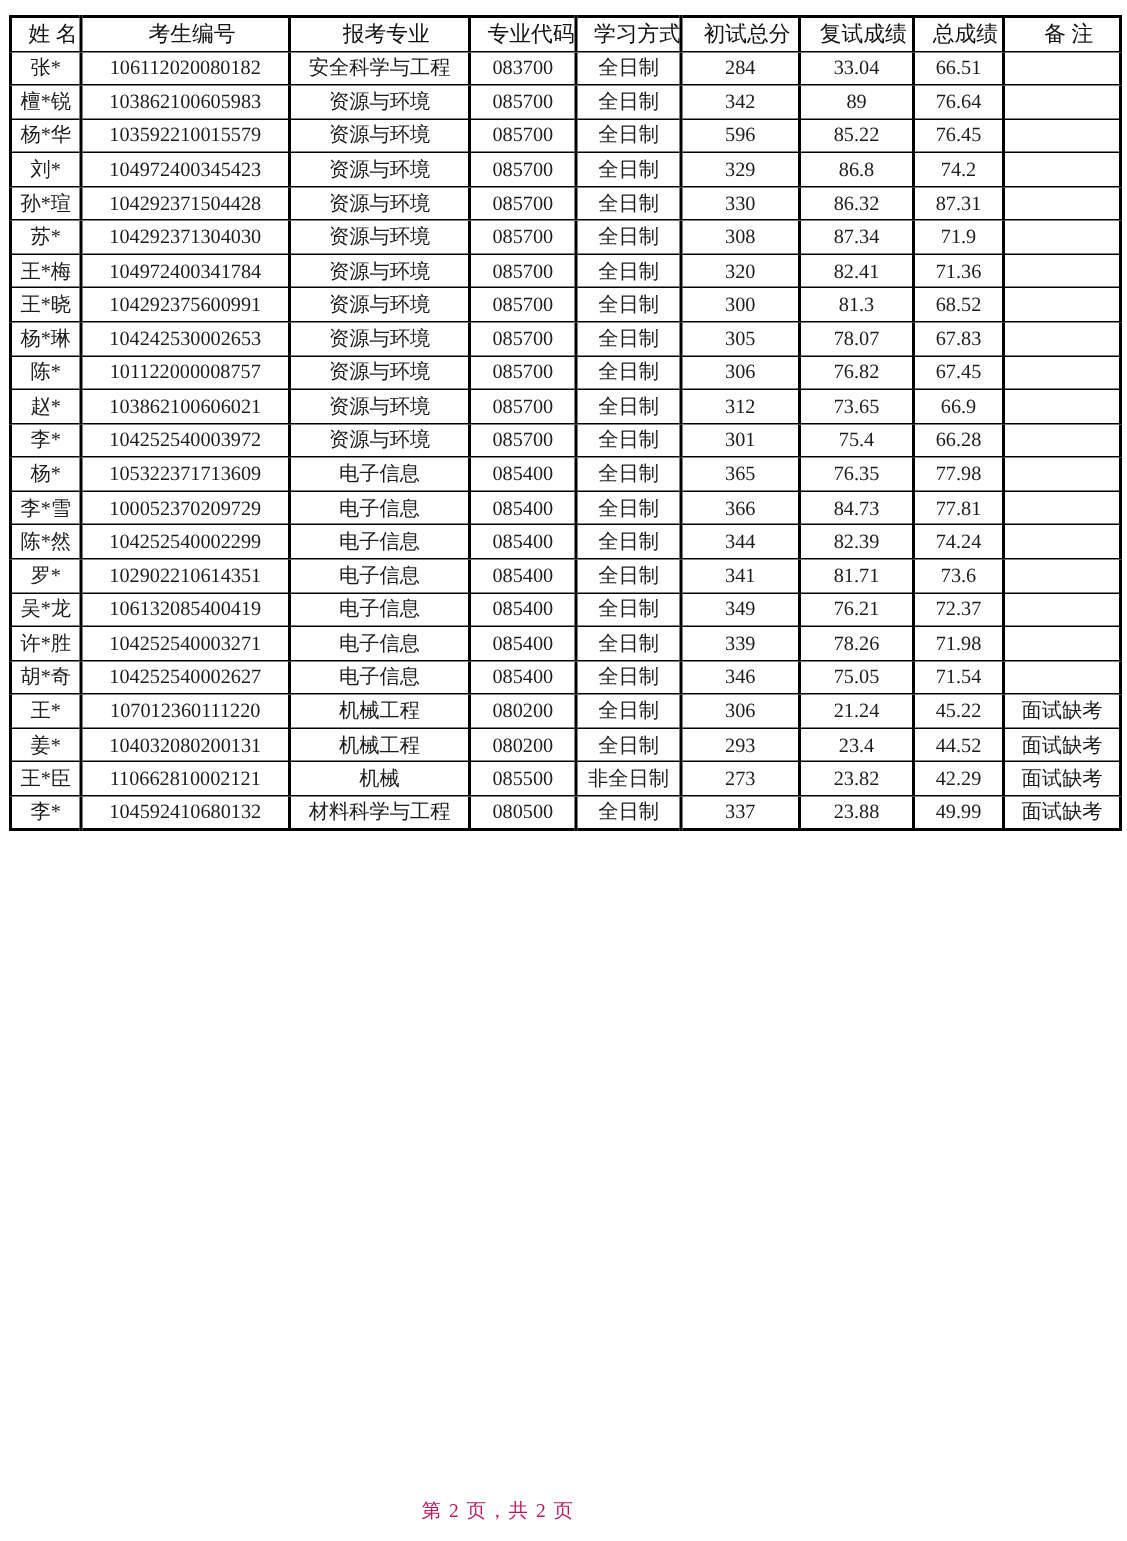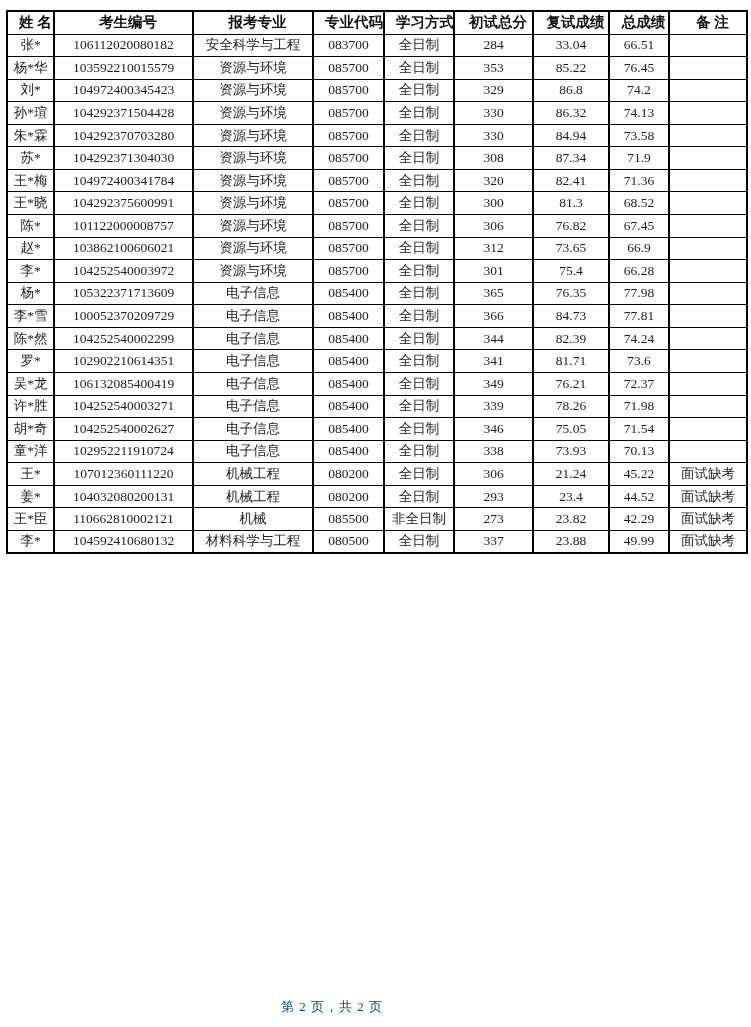--- a/index.html
+++ b/index.html
@@ -30,36 +30,36 @@
     padding: 0 2px;
     text-align: center;
     vertical-align: middle;
     overflow: hidden;
     white-space: nowrap;
   }
   .score-table thead tr { height: 23px; }
   .score-table tbody tr { height: 22.57px; }
   .score-table th {
     font-size: 14.5px;
-    font-weight: bold;
+    font-weight: normal;
     color: #111;
     padding-left: 11px;
   }
   .score-table td {
     font-size: 13.5px;
     font-weight: normal;
   }
   .page-footer {
     position: absolute;
     top: 998px;
     left: 0;
     width: 664px;
     text-align: center;
     font-size: 13px;
-    color: #0c4a6e;
+    color: #be185d;
     letter-spacing: 1px;
   }
 </style>
 </head>
 <body>
 
 <table class="score-table">
   <colgroup>
     <col style="width:47px">
     <col style="width:139px">
@@ -90,26 +90,37 @@
         <td>106112020080182</td>
         <td>安全科学与工程</td>
         <td>083700</td>
         <td>全日制</td>
         <td>284</td>
         <td>33.04</td>
         <td>66.51</td>
         <td></td>
       </tr>
       <tr>
+        <td>檀*锐</td>
+        <td>103862100605983</td>
+        <td>资源与环境</td>
+        <td>085700</td>
+        <td>全日制</td>
+        <td>342</td>
+        <td>89</td>
+        <td>76.64</td>
+        <td></td>
+      </tr>
+      <tr>
         <td>杨*华</td>
         <td>103592210015579</td>
         <td>资源与环境</td>
         <td>085700</td>
         <td>全日制</td>
-        <td>353</td>
+        <td>596</td>
         <td>85.22</td>
         <td>76.45</td>
         <td></td>
       </tr>
       <tr>
         <td>刘*</td>
         <td>104972400345423</td>
         <td>资源与环境</td>
         <td>085700</td>
         <td>全日制</td>
@@ -119,32 +130,21 @@
         <td></td>
       </tr>
       <tr>
         <td>孙*瑄</td>
         <td>104292371504428</td>
         <td>资源与环境</td>
         <td>085700</td>
         <td>全日制</td>
         <td>330</td>
         <td>86.32</td>
-        <td>74.13</td>
-        <td></td>
-      </tr>
-      <tr>
-        <td>朱*霖</td>
-        <td>104292370703280</td>
-        <td>资源与环境</td>
-        <td>085700</td>
-        <td>全日制</td>
-        <td>330</td>
-        <td>84.94</td>
-        <td>73.58</td>
+        <td>87.31</td>
         <td></td>
       </tr>
       <tr>
         <td>苏*</td>
         <td>104292371304030</td>
         <td>资源与环境</td>
         <td>085700</td>
         <td>全日制</td>
         <td>308</td>
         <td>87.34</td>
@@ -167,20 +167,31 @@
         <td>104292375600991</td>
         <td>资源与环境</td>
         <td>085700</td>
         <td>全日制</td>
         <td>300</td>
         <td>81.3</td>
         <td>68.52</td>
         <td></td>
       </tr>
       <tr>
+        <td>杨*琳</td>
+        <td>104242530002653</td>
+        <td>资源与环境</td>
+        <td>085700</td>
+        <td>全日制</td>
+        <td>305</td>
+        <td>78.07</td>
+        <td>67.83</td>
+        <td></td>
+      </tr>
+      <tr>
         <td>陈*</td>
         <td>101122000008757</td>
         <td>资源与环境</td>
         <td>085700</td>
         <td>全日制</td>
         <td>306</td>
         <td>76.82</td>
         <td>67.45</td>
         <td></td>
       </tr>
@@ -274,31 +285,20 @@
       </tr>
       <tr>
         <td>胡*奇</td>
         <td>104252540002627</td>
         <td>电子信息</td>
         <td>085400</td>
         <td>全日制</td>
         <td>346</td>
         <td>75.05</td>
         <td>71.54</td>
-        <td></td>
-      </tr>
-      <tr>
-        <td>童*洋</td>
-        <td>102952211910724</td>
-        <td>电子信息</td>
-        <td>085400</td>
-        <td>全日制</td>
-        <td>338</td>
-        <td>73.93</td>
-        <td>70.13</td>
         <td></td>
       </tr>
       <tr>
         <td>王*</td>
         <td>107012360111220</td>
         <td>机械工程</td>
         <td>080200</td>
         <td>全日制</td>
         <td>306</td>
         <td>21.24</td>

